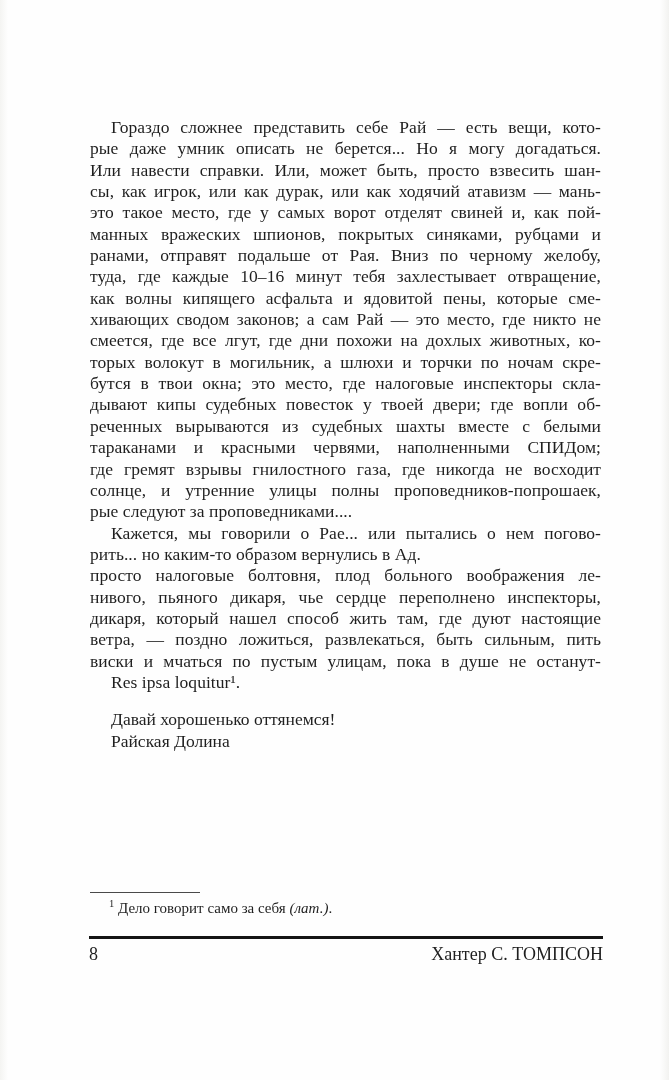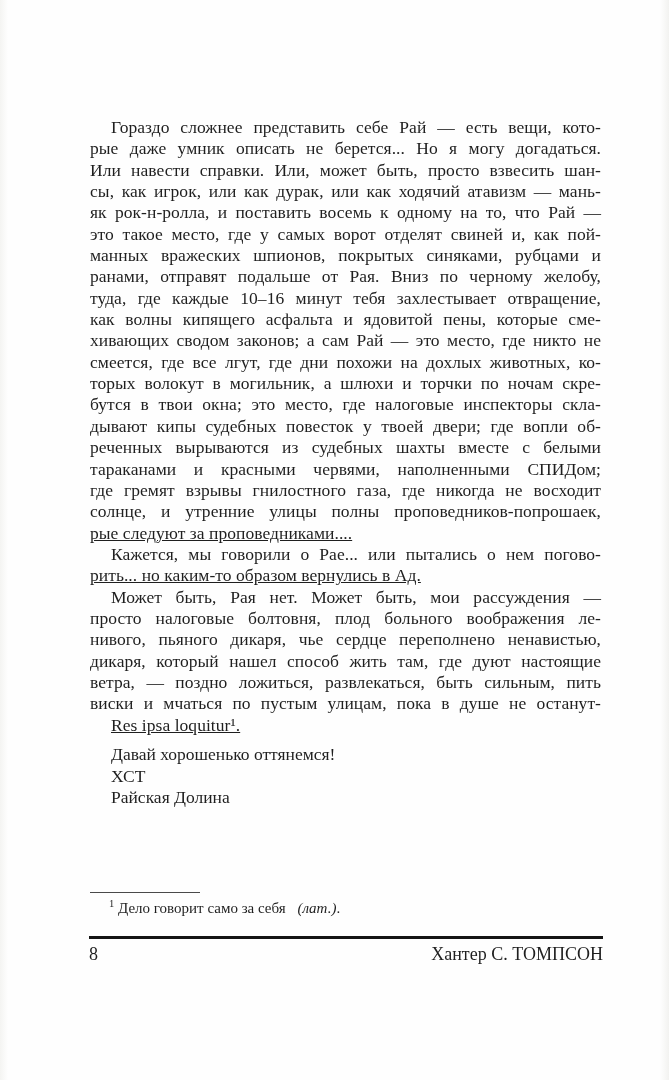--- a/index.html
+++ b/index.html
@@ -26,27 +26,26 @@
     font-size: 17.5px;
     line-height: 21.35px;
     text-align: justify;
     text-align-last: justify;
     white-space: nowrap;
     letter-spacing: 0.05px;
   }
   .line.last {
     text-align-last: left;
     white-space: normal;
-    text-decoration: underline;
   }
   .line.first {
     text-indent: 21px;
   }
   .signature {
-    margin-top: 8px;
+    margin-top: 16px;
     padding-left: 21px;
   }
   .signature .sig-line {
     font-size: 17.5px;
     line-height: 21.6px;
     text-align: left;
   }
   .footnote-block {
     position: absolute;
     left: 90px;
@@ -64,21 +63,20 @@
     font-size: 15px;
     line-height: 19px;
   }
   .fn-text sup {
     font-size: 10.5px;
     vertical-align: super;
     line-height: 0;
   }
   .fn-text .lang {
     font-style: italic;
-    margin-left: 8px;
   }
   .page-footer {
     position: absolute;
     left: 89px;
     top: 936px;
     width: 514px;
   }
   .footer-rule {
     width: 100%;
     height: 2.5px;
@@ -97,49 +95,46 @@
 <body>
 
 <div class="page">
 
   <div class="text-column">
     <div>
         <div class="line first">Гораздо сложнее представить себе Рай — есть вещи, кото-</div>
         <div class="line">рые даже умник описать не берется... Но я могу догадаться.</div>
         <div class="line">Или навести справки. Или, может быть, просто взвесить шан-</div>
         <div class="line">сы, как игрок, или как дурак, или как ходячий атавизм — мань-</div>
-        <div class="line">як рок-н-ролла, и поставить восемь к одному на то, что Рай —</div>
         <div class="line">это такое место, где у самых ворот отделят свиней и, как пой-</div>
         <div class="line">манных вражеских шпионов, покрытых синяками, рубцами и</div>
         <div class="line">ранами, отправят подальше от Рая. Вниз по черному желобу,</div>
         <div class="line">туда, где каждые 10–16 минут тебя захлестывает отвращение,</div>
         <div class="line">как волны кипящего асфальта и ядовитой пены, которые сме-</div>
         <div class="line">хивающих сводом законов; а сам Рай — это место, где никто не</div>
         <div class="line">смеется, где все лгут, где дни похожи на дохлых животных, ко-</div>
         <div class="line">торых волокут в могильник, а шлюхи и торчки по ночам скре-</div>
         <div class="line">бутся в твои окна; это место, где налоговые инспекторы скла-</div>
         <div class="line">дывают кипы судебных повесток у твоей двери; где вопли об-</div>
         <div class="line">реченных вырываются из судебных шахты вместе с белыми</div>
         <div class="line">тараканами и красными червями, наполненными СПИДом;</div>
         <div class="line">где гремят взрывы гнилостного газа, где никогда не восходит</div>
         <div class="line">солнце, и утренние улицы полны проповедников-попрошаек,</div>
         <div class="line last">рые следуют за проповедниками....</div>
         <div class="line first">Кажется, мы говорили о Рае... или пытались о нем погово-</div>
         <div class="line last">рить... но каким-то образом вернулись в Ад.</div>
-        <div class="line first">Может быть, Рая нет. Может быть, мои рассуждения —</div>
         <div class="line">просто налоговые болтовня, плод больного воображения ле-</div>
-        <div class="line">нивого, пьяного дикаря, чье сердце переполнено ненавистью,</div>
+        <div class="line">нивого, пьяного дикаря, чье сердце переполнено инспекторы,</div>
         <div class="line">дикаря, который нашел способ жить там, где дуют настоящие</div>
         <div class="line">ветра, — поздно ложиться, развлекаться, быть сильным, пить</div>
         <div class="line">виски и мчаться по пустым улицам, пока в душе не останут-</div>
         <div class="line first last">Res ipsa loquitur¹.</div>
       </div>
     <div class="signature">
         <div class="sig-line">Давай хорошенько оттянемся!</div>
-        <div class="sig-line">ХСТ</div>
         <div class="sig-line">Райская Долина</div>
       </div>
   </div>
 
   <div class="footnote-block">
     <div class="fn-rule"></div>
     <div class="fn-text"><sup>1</sup><span> Дело говорит само за себя </span><span class="lang">(лат.)</span><span>.</span></div>
   </div>
 
   <div class="page-footer">

